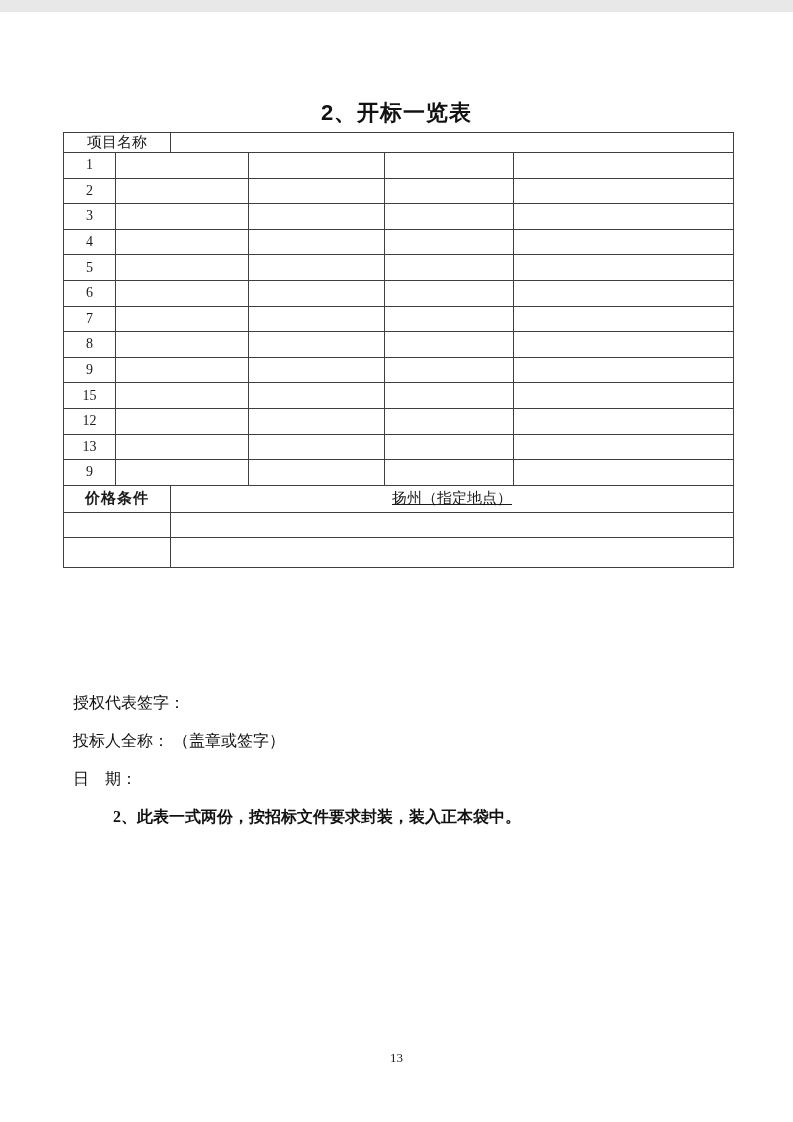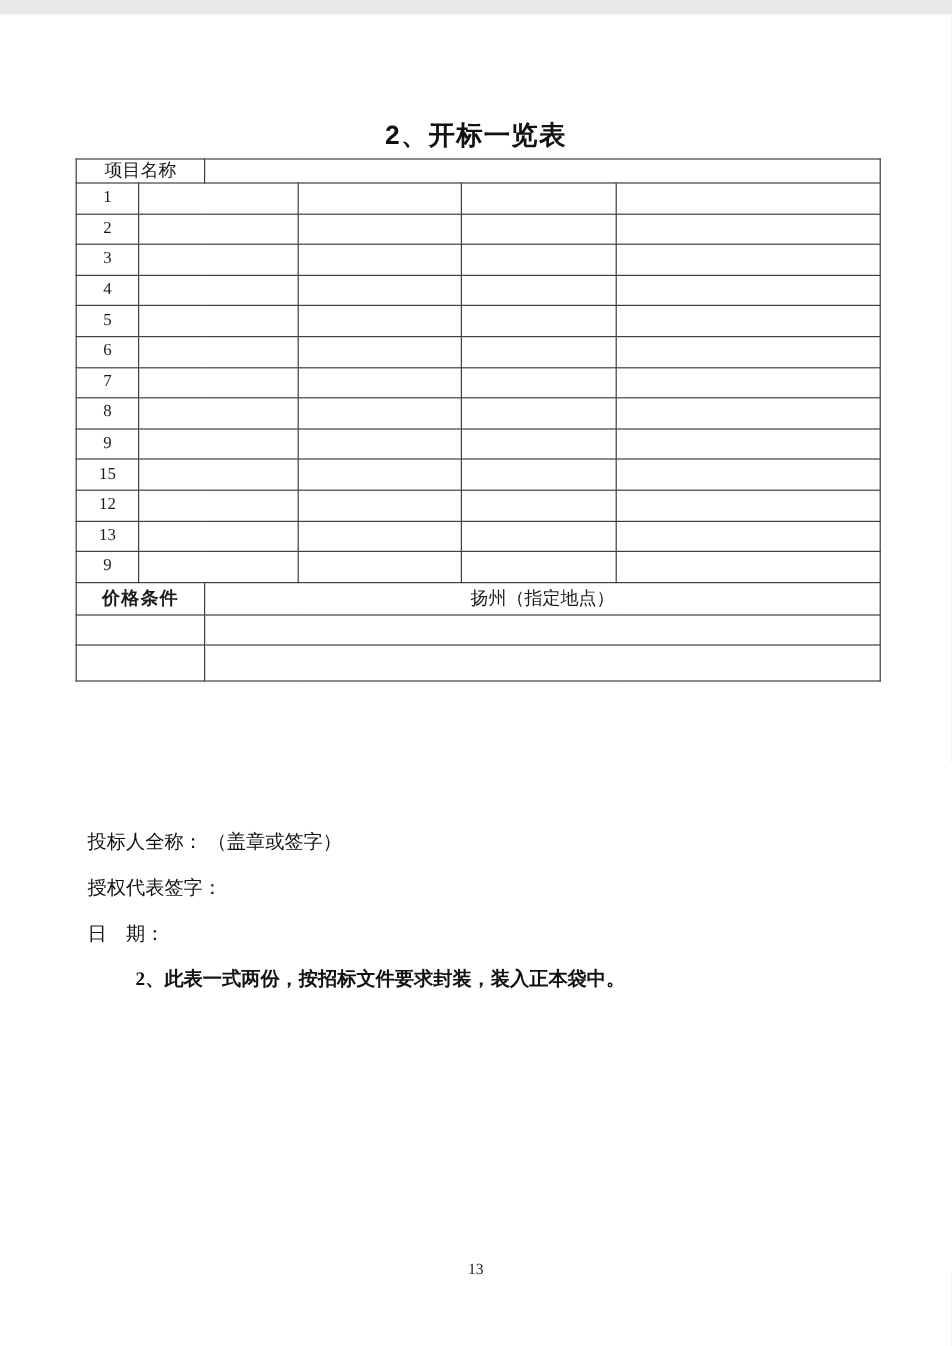--- a/index.html
+++ b/index.html
@@ -44,21 +44,21 @@
     white-space: nowrap;
   }
   tr.row-project td { height: 16px; }
   tr.row-header td { height: 26px; }
   tr.row-data td { height: 25.6px; font-size: 14px; }
   tr.row-price td { height: 27px; }
   tr.row-blank1 td { height: 25px; }
   tr.row-delivery td { height: 28px; }
   tr.row-blank2 td { height: 30px; }
   td.bold-label { font-weight: bold; letter-spacing: 1px; }
-  td.value-left { text-align: left; padding-left: 7px; }
+  td.value-left { text-align: left; padding-left: 7px; text-decoration: underline; }
   .notes {
     position: absolute;
     left: 73px;
     top: 682px;
     width: 660px;
     font-size: 16px;
     line-height: 18px;
     color: #111;
   }
   .notes .line { margin-bottom: 20px; }
@@ -194,21 +194,21 @@
         <td colspan="4" class="value-left"></td>
       </tr>
       <tr class="row-blank2">
         <td colspan="2"></td>
         <td colspan="4" class="value-left"></td>
       </tr>
     </tbody>
   </table>
 
   <div class="notes">
+    <div class="line">授权代表签字：</div>
     <div class="line">投标人全称： （盖章或签字）</div>
-    <div class="line">授权代表签字：</div>
     <div class="line">日　期：</div>
     <div class="line indented">2、此表一式两份，按招标文件要求封装，装入正本袋中。</div>
   </div>
 
   <div class="page-number">13</div>
 
 </div>
 
 </body></html>

